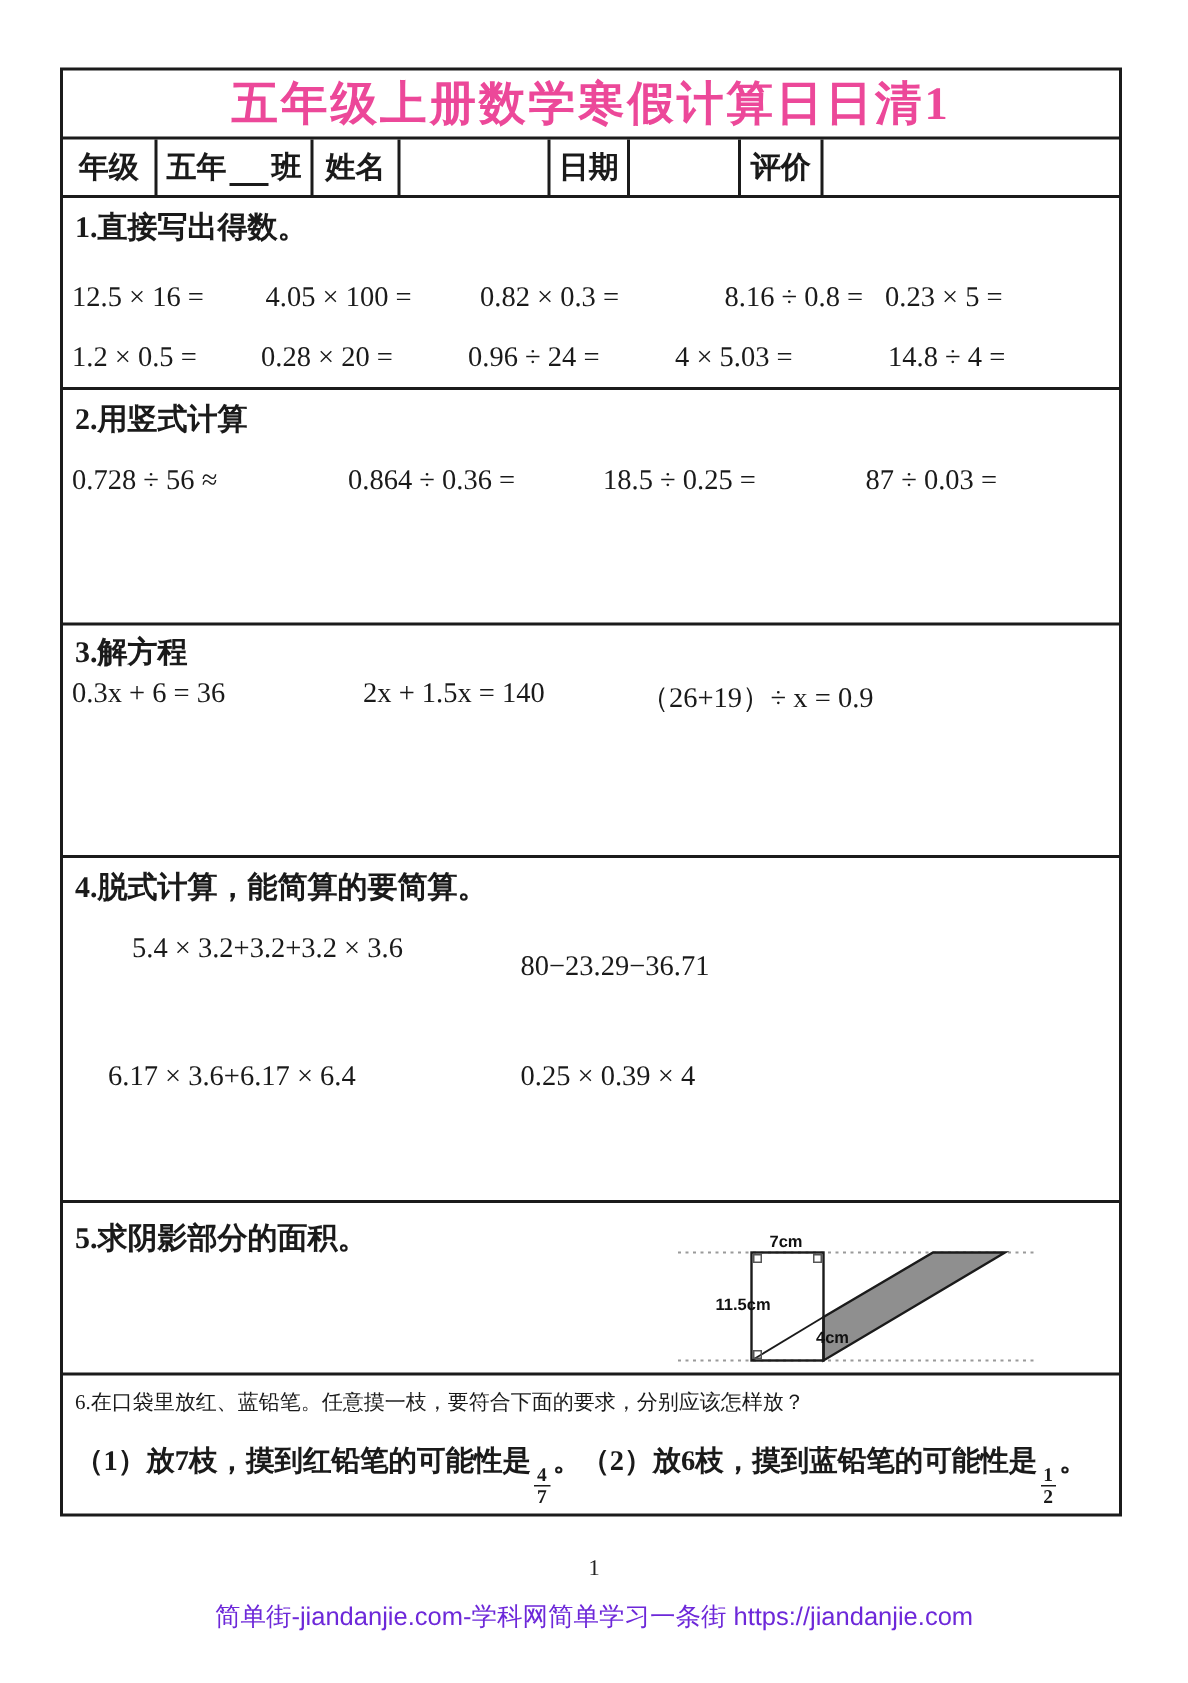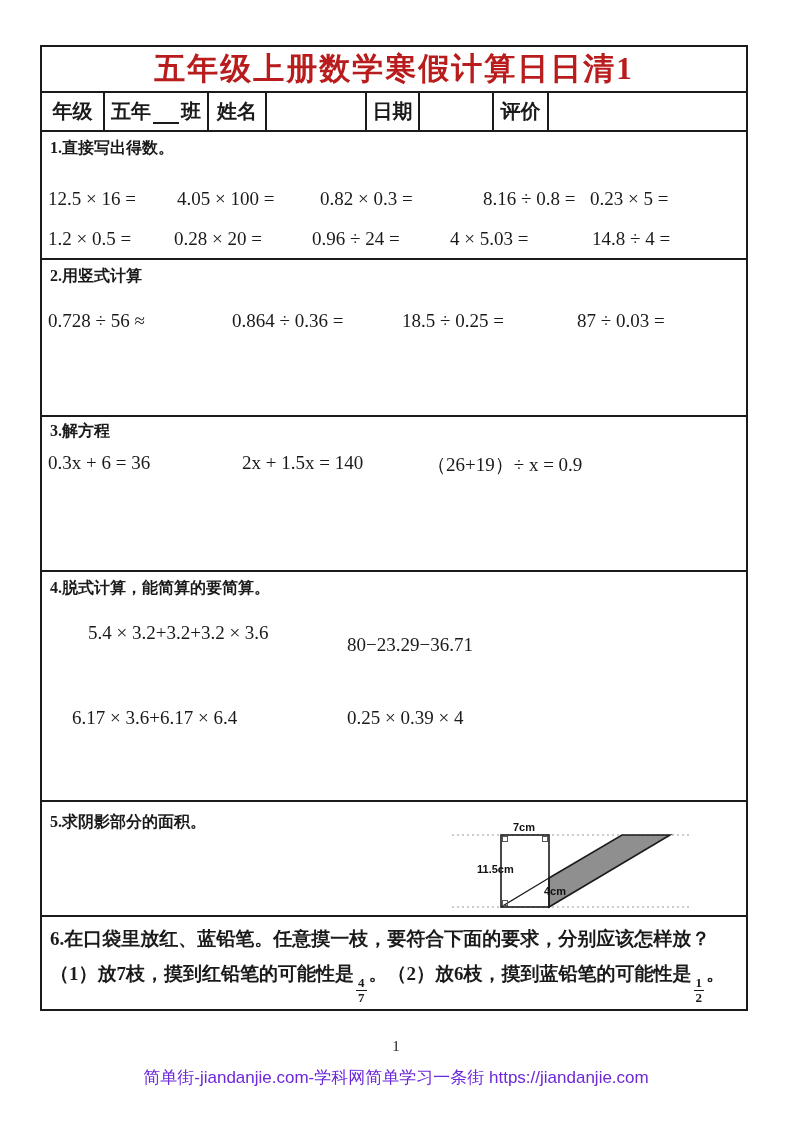--- a/index.html
+++ b/index.html
@@ -10,40 +10,40 @@
   .sheet{
     position:absolute;left:40px;top:45px;width:708px;height:966px;
     border:2px solid #1b1b1b;box-sizing:border-box;
     display:flex;flex-direction:column;background:#fff;
   }
   .row{position:relative;box-sizing:border-box;border-bottom:2px solid #1b1b1b;}
   .row.last{border-bottom:none;flex:1;}
   
   .title-row{height:46px;display:flex;align-items:center;justify-content:center;}
   .sheet-title{
-    color:#b91c1c;font-size:31px;font-weight:bold;letter-spacing:2px;
+    color:#ec4899;font-size:31px;font-weight:bold;letter-spacing:2px;
     font-family:"Liberation Serif","DejaVu Serif",serif;white-space:nowrap;
   }
   
   .info-row{height:39px;display:flex;}
   .cell{box-sizing:border-box;border-right:2px solid #1b1b1b;display:flex;align-items:center;justify-content:center;font-size:20px;font-weight:bold;}
   .cell.blank{font-weight:normal;}
   .cell:last-child{border-right:none;flex:1;}
   .w-grade{width:63px;} .w-gradeval{width:104px;} .w-name{width:58px;}
   .w-nameval{width:100px;} .w-date{width:53px;} .w-dateval{width:74px;} .w-eval{width:55px;}
   .u-blank{display:inline-block;width:26px;border-bottom:2px solid #1b1b1b;height:1.1em;margin:0 2px;}
   
-  .sec-heading{position:absolute;left:8px;top:6px;font-size:16px;font-weight:bold;white-space:nowrap;}
+  .sec-heading{position:absolute;left:8px;top:6px;font-size:20px;font-weight:bold;white-space:nowrap;}
   .eq{position:absolute;font-size:19px;white-space:nowrap;}
   .s1{height:128px;} .s2{height:157px;} .s3{height:155px;} .s4{height:230px;} .s5{height:115px;} .s6{height:76px;}
   
   .figure-wrap{position:absolute;left:405px;top:13px;width:250px;height:110px;}
   .fig-label{font-family:"Liberation Sans","DejaVu Sans",sans-serif;font-size:11px;font-weight:bold;fill:#111;}
   
-  .s6-line1{position:absolute;left:8px;top:9px;font-size:19px;font-weight:bold;white-space:nowrap;}
+  .s6-line1{position:absolute;left:8px;top:9px;font-size:14px;font-weight:normal;white-space:nowrap;}
   .s6-line2{position:absolute;left:8px;top:44px;font-size:19px;font-weight:bold;white-space:nowrap;}
   .frac{display:inline-flex;flex-direction:column;align-items:center;vertical-align:-7px;font-size:13px;line-height:1.1;margin:0 2px;font-weight:bold;}
   .frac .num{border-bottom:1.5px solid #1a1a1a;padding:0 2px;}
   
   .page-number{position:absolute;left:0;top:1038px;width:100%;text-align:center;font-size:15px;color:#222;}
   .site-line{
     position:absolute;left:0;top:1066px;width:100%;text-align:center;font-size:17px;color:#6d28d9;
     font-family:"Liberation Sans","DejaVu Sans",sans-serif;
   }
 </style>

